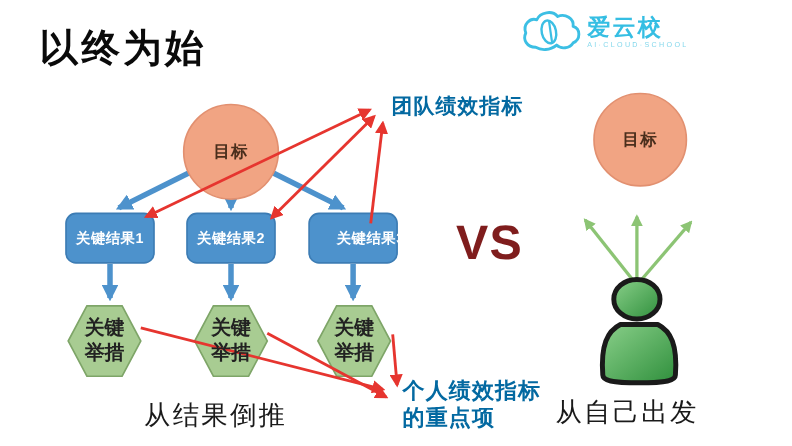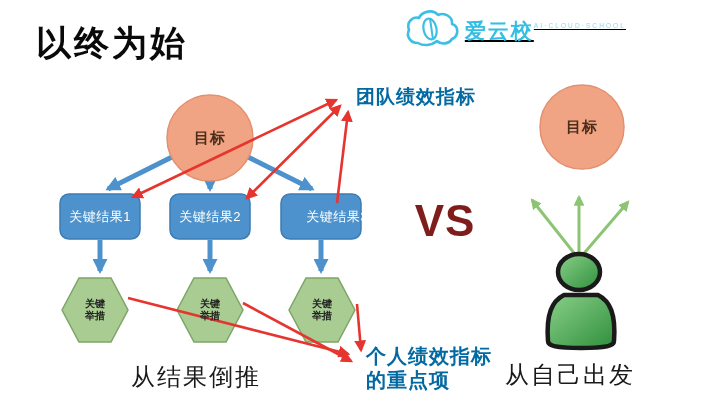--- a/index.html
+++ b/index.html
@@ -6,30 +6,30 @@
   .slide{
     position:relative;width:640px;height:405px;overflow:hidden;background:#ffffff;
     font-family:"Liberation Sans","DejaVu Sans",sans-serif;
   }
   .abs{position:absolute;}
   .title{
     left:36px;top:20px;font-size:35px;font-weight:900;color:#0a0a0a;letter-spacing:3px;
   }
   
   .logo{right:14px;top:8px;display:flex;align-items:center;gap:4px;}
-  .logo-text{display:flex;flex-direction:row;line-height:1;text-decoration:underline;}
+  .logo-text{display:flex;flex-direction:column;line-height:1;}
   .brand{font-size:21px;font-weight:700;color:#35bee3;letter-spacing:2px;}
   .tagline{font-size:6.5px;color:#86d8ec;letter-spacing:2.1px;margin-top:3px;}
   
   svg.diagram{position:absolute;left:0;top:0;width:720px;height:405px;}
   
   .node-label{display:flex;align-items:center;justify-content:center;text-align:center;}
   .goal-label{width:86px;height:86px;font-size:15px;font-weight:700;color:#4a2e1c;letter-spacing:1px;}
-  .kr-label{width:80px;height:45px;font-size:13px;font-weight:400;color:#ffffff;letter-spacing:.5px;}
-  .act-label{width:66px;height:64px;font-size:10px;font-weight:700;color:#222;line-height:1.2;}
+  .kr-label{width:80px;height:45px;font-size:13px;font-weight:700;color:#ffffff;letter-spacing:.5px;}
+  .act-label{width:66px;height:64px;font-size:18px;font-weight:700;color:#222;line-height:1.2;}
   .preline{white-space:pre-line;}
   .kpi{color:#0369a1;font-weight:700;}
   .team-kpi{left:356px;top:84px;font-size:19px;letter-spacing:1px;}
   .personal-kpi{left:366px;top:344px;font-size:20px;line-height:1.2;letter-spacing:1px;}
   .vs{left:403px;top:196px;width:84px;text-align:center;font-size:44px;font-weight:900;color:#7f1d1d;letter-spacing:1px;}
   .caption{font-size:24px;color:#1a1a1a;letter-spacing:2px;text-align:left;}
   .caption-left{left:131px;top:361px;width:180px;}
   .caption-right{left:505px;top:359px;width:180px;}
 </style>
 </head>

